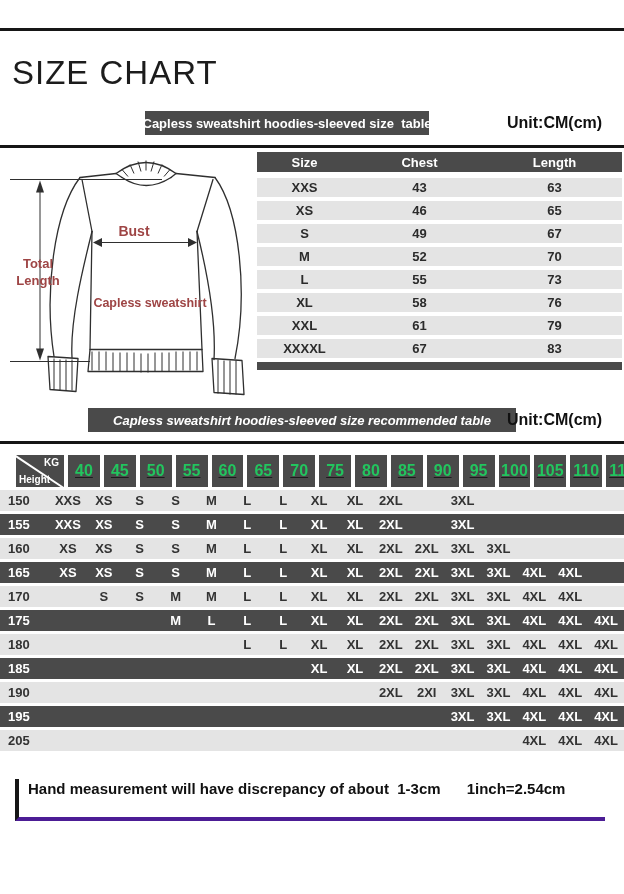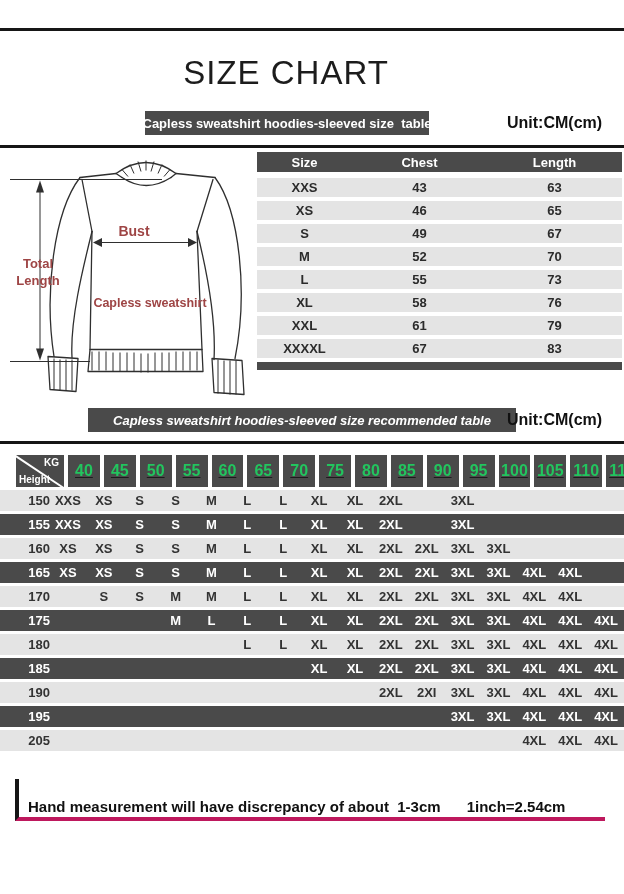--- a/index.html
+++ b/index.html
@@ -6,21 +6,21 @@
   body{
     width:624px;height:894px;position:relative;background:#ffffff;
     font-family:"Liberation Sans",sans-serif;color:#1c1c1c;overflow:hidden;
   }
   .hline{position:absolute;left:0;width:624px;height:3px;background:#161616;}
   #line-top{top:28px;}
   #line-2{top:145px;}
   #line-3{top:441px;}
 
   #page-title{
-    position:absolute;top:54px;left:0;width:572px;text-align:center;
+    position:absolute;top:54px;left:12px;width:572px;
     font-size:33px;letter-spacing:1px;color:#1c1c1c;font-weight:400;
   }
 
   .banner{
     position:absolute;background:#4a4a4a;color:#ffffff;font-weight:bold;
     font-size:13px;display:flex;align-items:center;justify-content:center;
     white-space:pre;
   }
   #banner-1{left:145px;top:111px;width:284px;height:24px;}
   #banner-2{left:88px;top:408px;width:428px;height:24px;font-style:italic;}
@@ -59,28 +59,28 @@
   .corner-kg{position:absolute;top:2px;right:5px;color:#fff;font-size:10px;font-weight:bold;}
   .corner-height{position:absolute;bottom:2px;left:3px;color:#fff;font-size:10px;font-weight:bold;}
 
   #matrix-body{position:absolute;left:0;top:490px;width:624px;}
   .m-row{
     display:grid;grid-template-columns:50px repeat(16,1fr);
     height:21px;margin-bottom:3px;background:#e4e4e4;color:#333333;
     font-weight:bold;font-size:13px;align-items:center;
   }
   .m-row.dark{background:#4a4a4a;color:#ffffff;}
-  .m-label{padding-left:26px;text-align:right;}
+  .m-label{padding-left:8px;text-align:left;}
   .m-cell{text-align:center;}
 
   
   #footer-box{
     position:absolute;left:15px;top:779px;width:590px;height:42px;
-    border-left:4px solid #161616;border-bottom:4px solid #be185d;
-    display:flex;align-items:flex-end;padding-bottom:2px;box-sizing:border-box;
+    border-left:4px solid #161616;border-bottom:4px solid #4c1d95;
+    display:flex;align-items:flex-end;padding-bottom:20px;box-sizing:border-box;
   }
   #footer-note{margin-left:9px;font-weight:bold;font-size:15px;color:#111;white-space:pre;}
   #footer-conversion{margin-left:26px;font-weight:bold;font-size:15px;color:#111;}
 </style>
 </head>
 <body>
 
 <div class="hline" id="line-top"></div>
 
 <div id="page-title">SIZE CHART</div>

